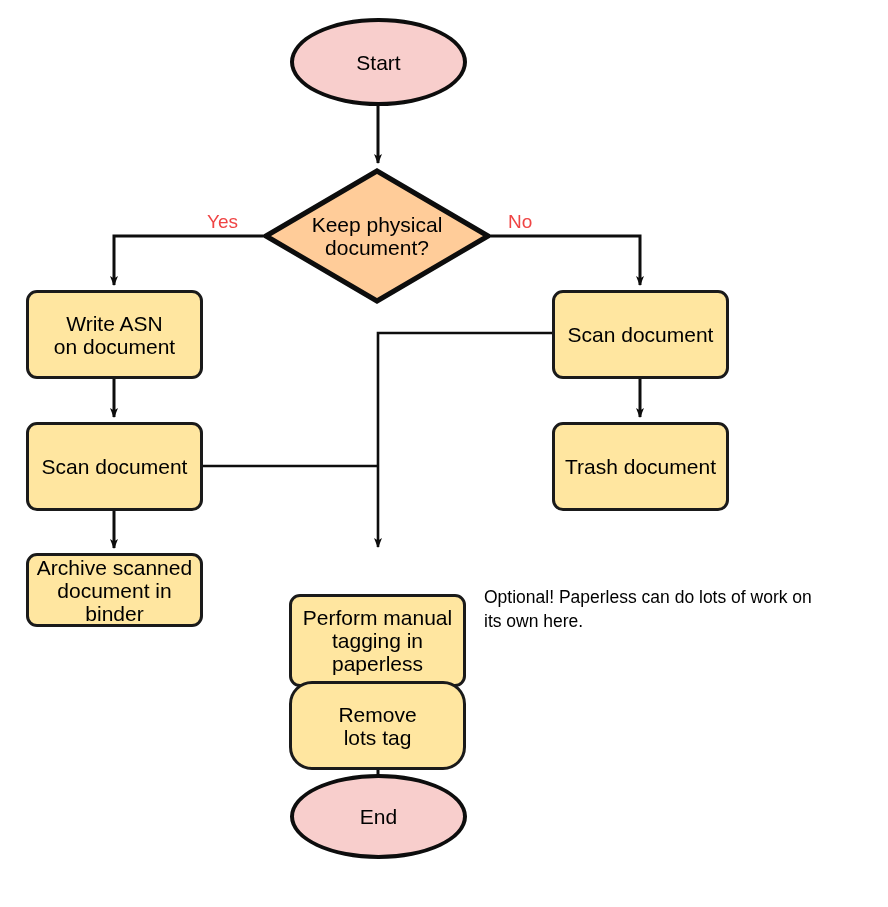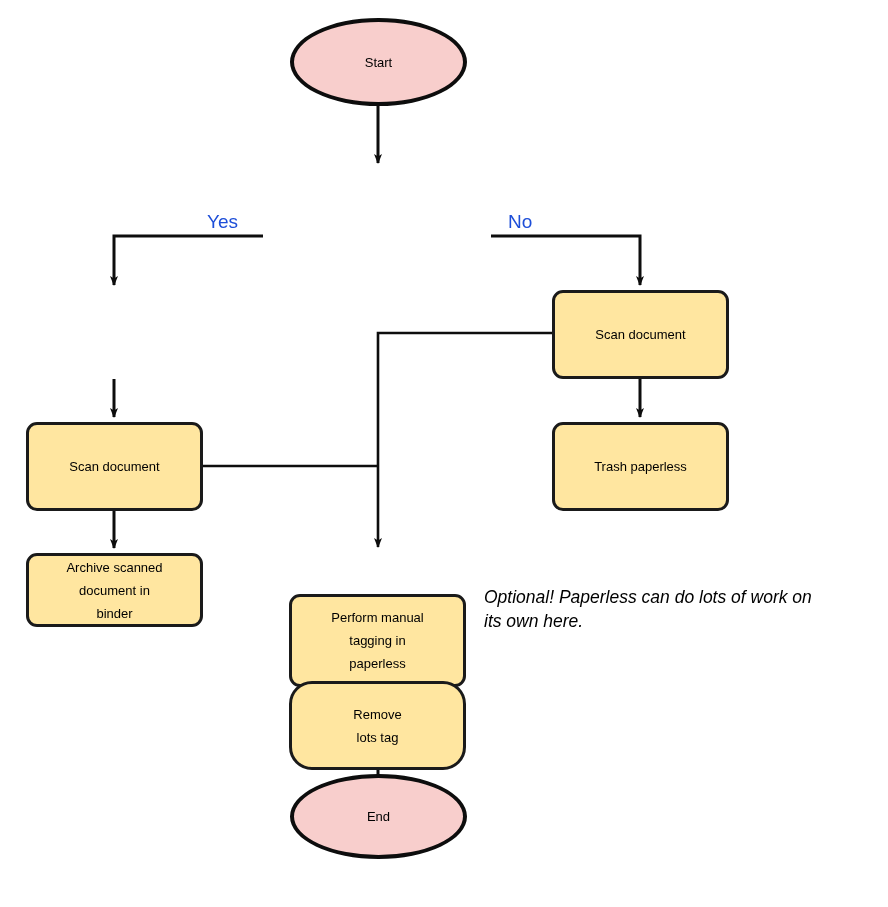--- a/index.html
+++ b/index.html
@@ -27,21 +27,21 @@
     width: 888px;
     height: 907px;
   }
   .node {
     position: absolute;
     box-sizing: border-box;
     display: flex;
     align-items: center;
     justify-content: center;
     text-align: center;
-    font-size: 13px;
+    font-size: 21px;
     line-height: 23px;
     color: #000000;
     z-index: 2;
   }
   .node-process {
     border: 3px solid #1a1a1a;
     border-radius: 11px;
     background: #ffe6a0;
   }
   .node-terminator {
@@ -63,29 +63,28 @@
   }
   .node-decision .decision-label {
     position: relative;
     z-index: 2;
     padding: 0 18px;
   }
   .edge-label {
     position: absolute;
     font-size: 19px;
     line-height: 22px;
-    color: #1d4ed8;
+    color: #ef4444;
     white-space: nowrap;
     z-index: 3;
   }
   .annotation {
     position: absolute;
     font-size: 17.5px;
     line-height: 24px;
-    font-style: italic;
     color: #000000;
     z-index: 3;
   }
 </style>
 </head>
 <body>
 
 <div id="flowchart-canvas">
 
   <svg id="edge-layer" viewBox="0 0 888 907" width="888" height="907" xmlns="http://www.w3.org/2000/svg">
@@ -123,43 +122,58 @@
     <path d="M378,645 L378,676" fill="none" stroke="#0d0d0d" stroke-width="3" marker-end="url(#arrowhead)"></path>
 
     
     <path d="M378,770 L378,812" fill="none" stroke="#0d0d0d" stroke-width="3" marker-end="url(#arrowhead)"></path>
   </svg>
 
   <div class="node node-terminator" style="left:290px; top:18px; width:177px; height:88px;">
     <span>Start</span>
   </div>
 
+  <div class="node node-decision" style="left:263px; top:168px; width:228px; height:136px;">
+    <svg class="decision-shape" viewBox="0 0 228 136" preserveAspectRatio="none" xmlns="http://www.w3.org/2000/svg">
+      <polygon points="114,3 225,68 114,133 3,68" fill="#ffcc99" stroke="#0d0d0d" stroke-width="5"></polygon>
+    </svg>
+    <span class="decision-label">
+      <span>Keep physical</span><br>
+      <span>document?</span>
+    </span>
+  </div>
 
   <div class="edge-label" style="left:207px; top:211px;">Yes</div>
   <div class="edge-label" style="left:508px; top:211px;">No</div>
 
+  <div class="node node-process" style="left:26px; top:290px; width:177px; height:89px;">
+    <span>
+      <span>Write ASN</span><br>
+      <span>on document</span>
+    </span>
+  </div>
 
   <div class="node node-process" style="left:26px; top:422px; width:177px; height:89px;">
     <span>Scan document</span>
   </div>
 
   <div class="node node-process" style="left:26px; top:553px; width:177px; height:74px;">
     <span>
       <span>Archive scanned</span><br>
       <span>document in</span><br>
       <span>binder</span>
     </span>
   </div>
 
   <div class="node node-process" style="left:552px; top:290px; width:177px; height:89px;">
     <span>Scan document</span>
   </div>
 
   <div class="node node-process" style="left:552px; top:422px; width:177px; height:89px;">
-    <span>Trash paperless</span>
+    <span>Trash document</span>
   </div>
 
   <div class="node node-process" style="left:289px; top:552px; width:177px; height:93px;margin-top:42px;">
     <span>
       <span>Perform manual</span><br>
       <span>tagging in</span><br>
       <span>paperless</span>
     </span>
   </div>
 

